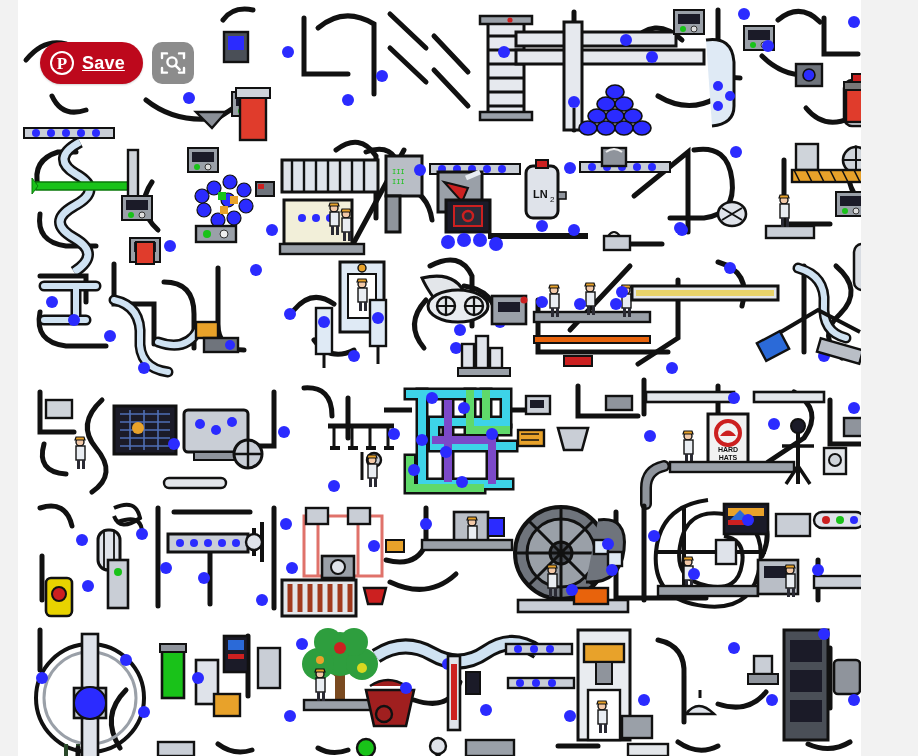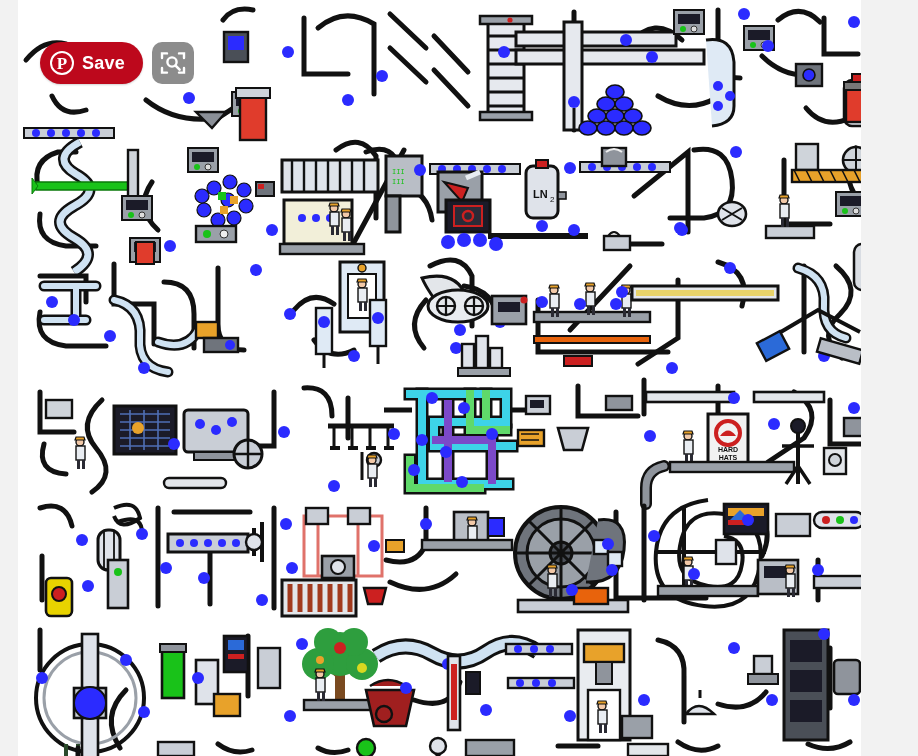--- a/index.html
+++ b/index.html
@@ -33,21 +33,21 @@
     box-shadow:0 1px 2px rgba(0,0,0,.18);
   }
   .save-btn .p-logo{
     width:24px;height:24px;border-radius:50%;
     border:2px solid #fff;box-sizing:border-box;
     display:flex;align-items:center;justify-content:center;
     color:#fff;font-size:17px;font-weight:bold;line-height:1;
     font-family:"Liberation Serif",serif;
   }
   .save-btn .save-label{
-    color:#fff;font-size:18px;font-weight:bold;letter-spacing:.2px;
+    color:#fff;font-size:18px;font-weight:bold;letter-spacing:.2px;text-decoration:underline;
   }
 
   .lens-btn{
     position:absolute;left:152px;top:42px;
     width:42px;height:42px;border:0;border-radius:10px;
     background:rgba(95,95,95,.72);
     cursor:pointer;display:flex;align-items:center;justify-content:center;
     padding:0;
   }
   .lens-btn svg{display:block;}

